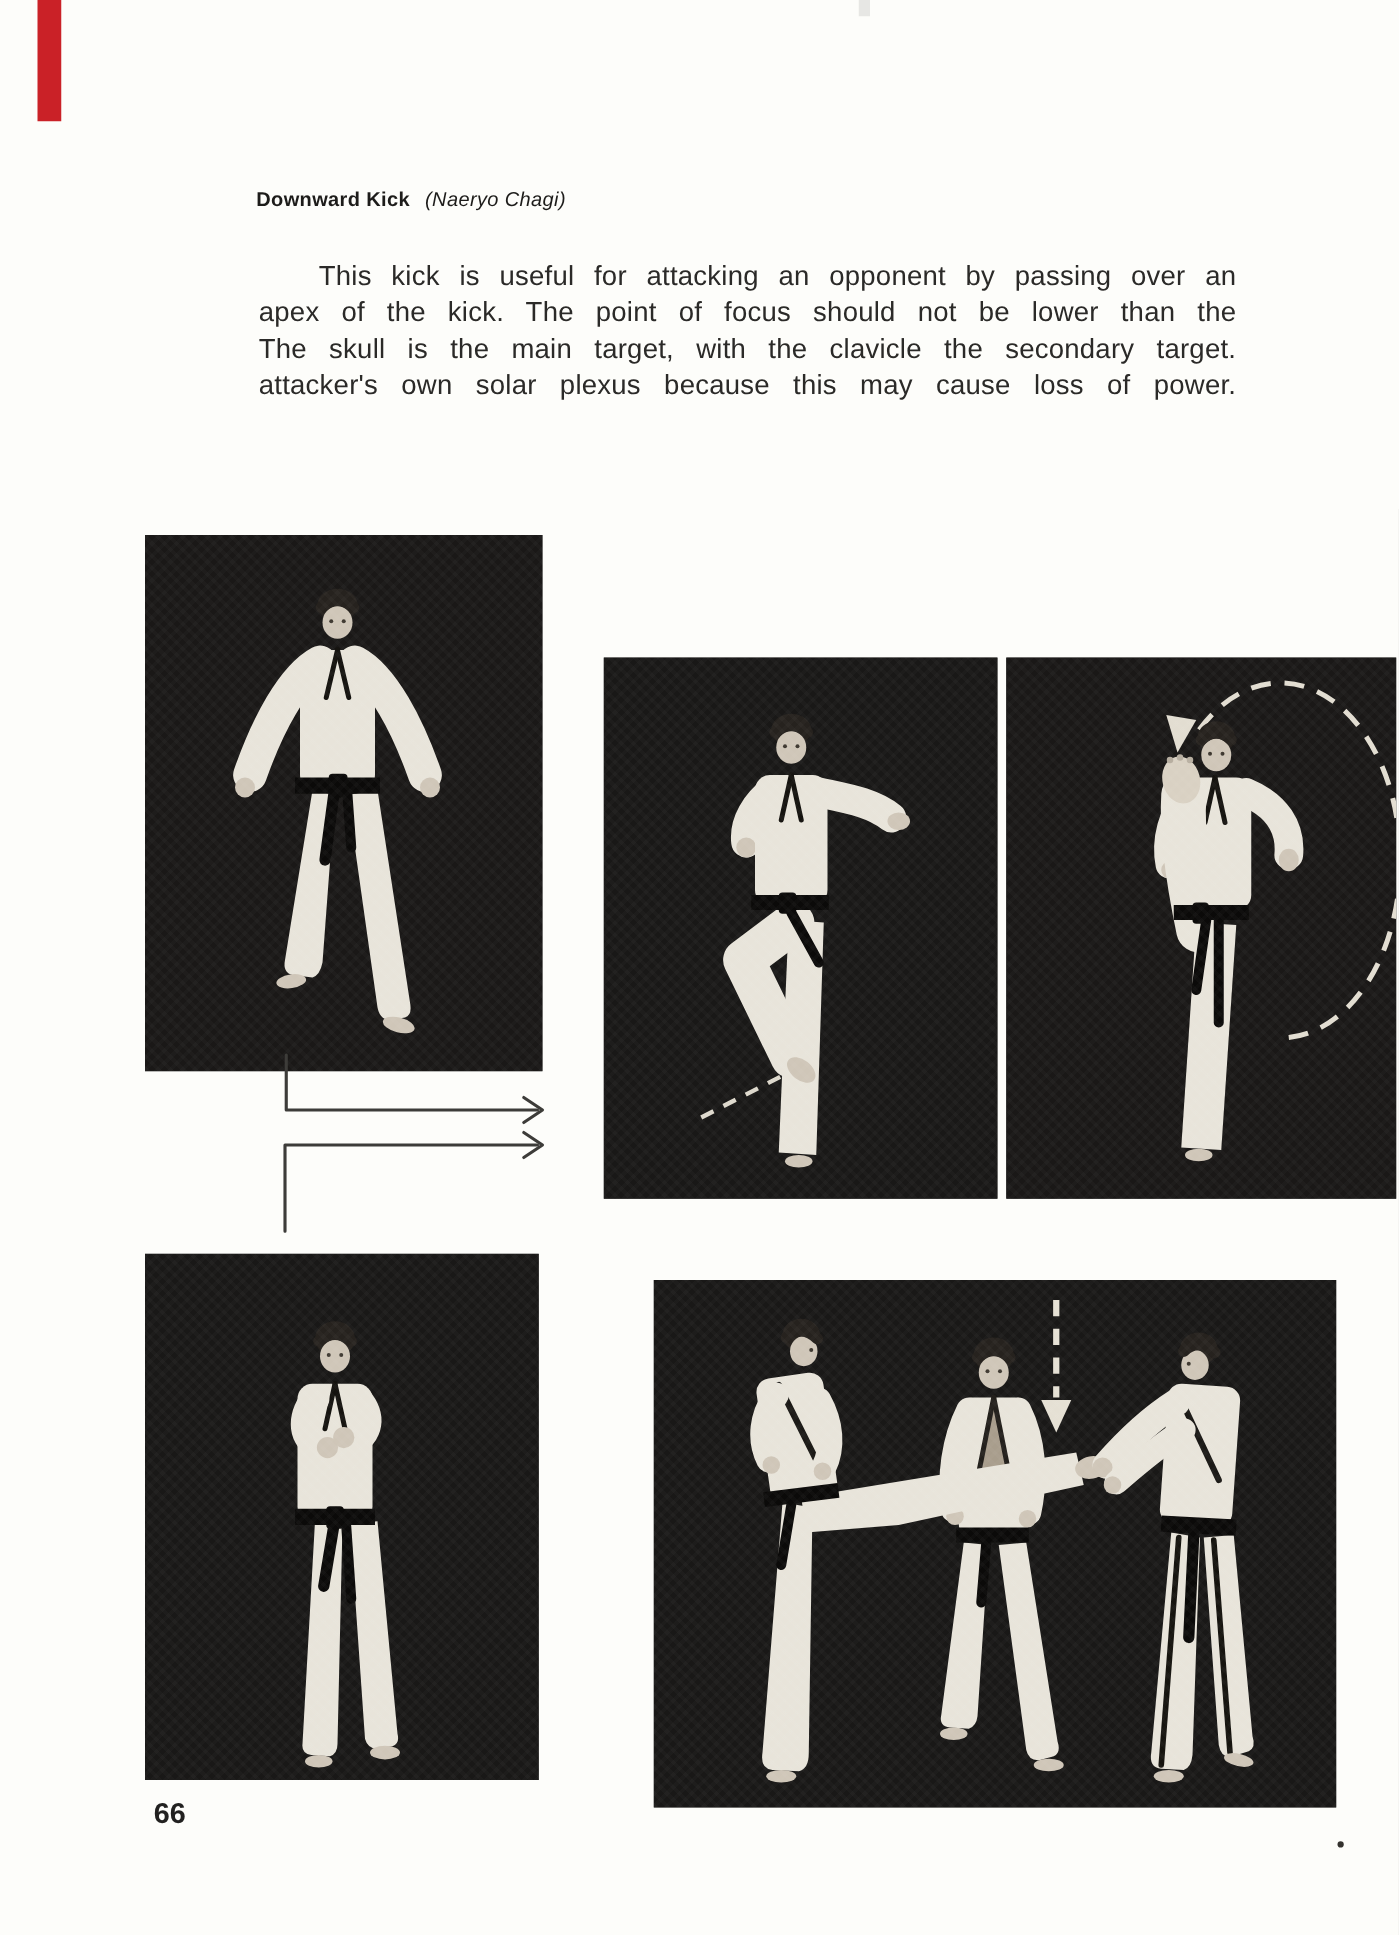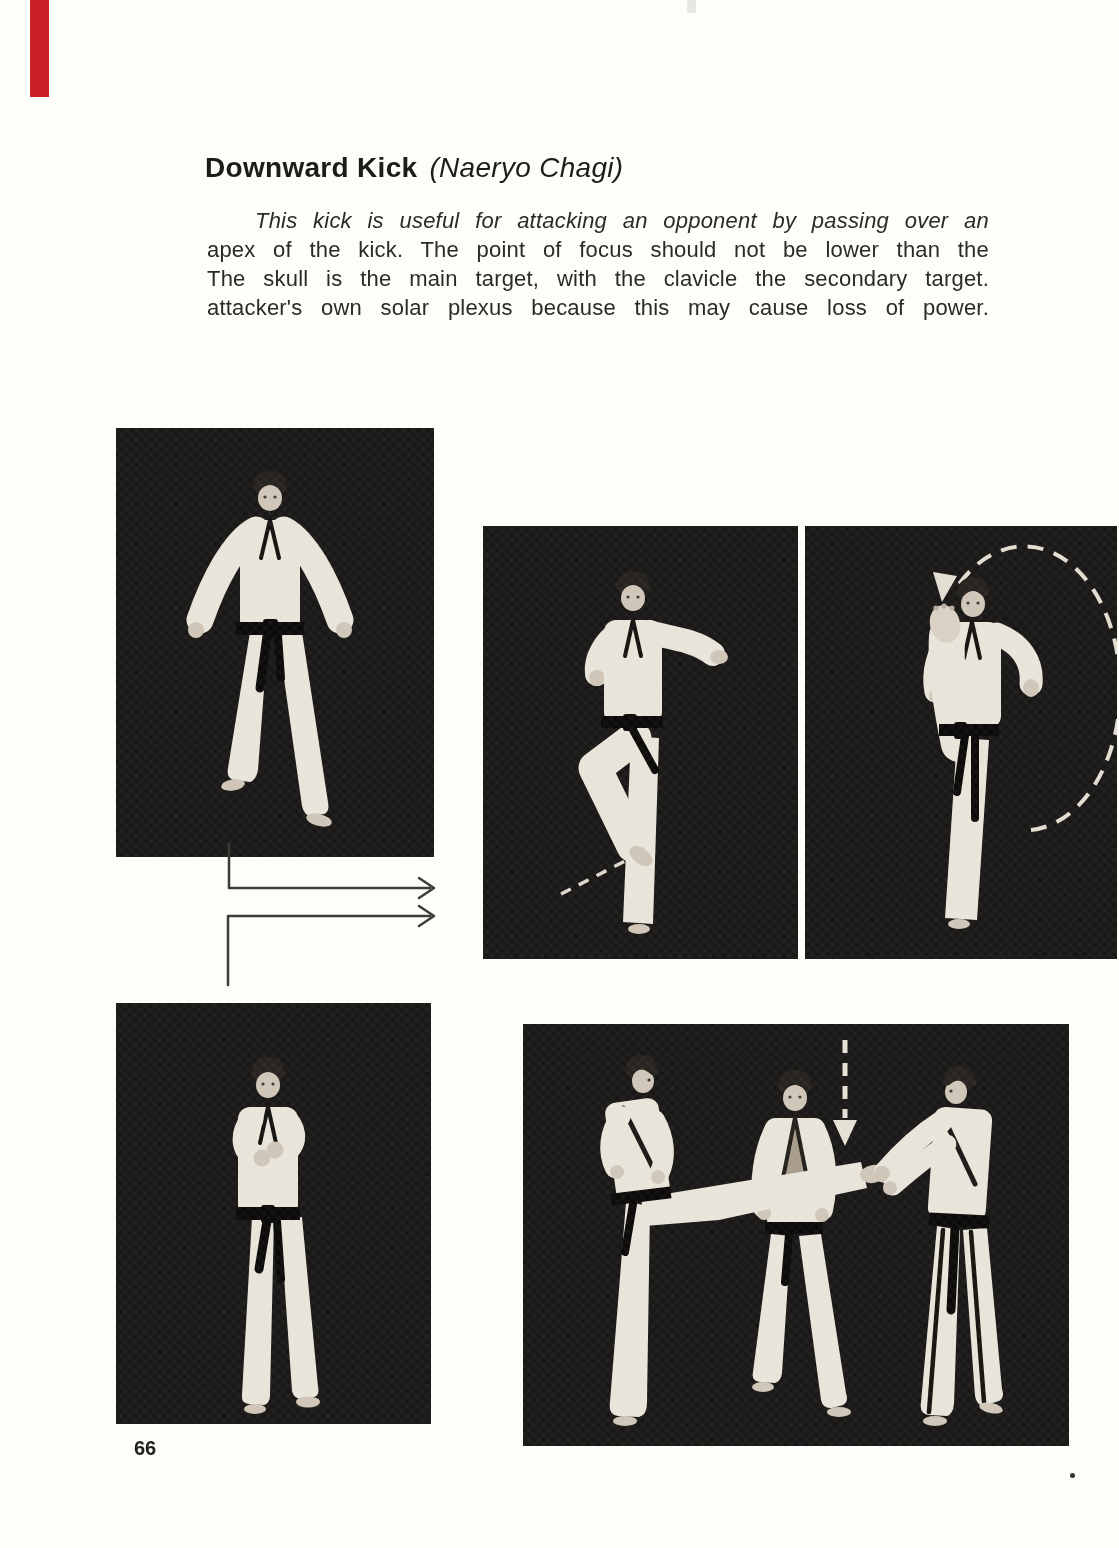--- a/index.html
+++ b/index.html
@@ -9,46 +9,46 @@
     background:#fdfdfa;
     overflow:hidden;
     font-family:"Liberation Sans", sans-serif;
     color:#2b2a28;
   }
   
   .red-mark{position:absolute;left:30px;top:0;width:19px;height:97px;background:#ca2127;}
   .smudge{position:absolute;left:687px;top:0;width:9px;height:13px;background:#d8d8d5;opacity:.6;}
   .stray-dot{position:absolute;left:1070px;top:1473px;width:5px;height:5px;border-radius:50%;background:#34322e;}
 
-  .heading{position:absolute;left:205px;top:152px;font-size:28px;letter-spacing:.3px;white-space:nowrap;}
+  .heading{position:absolute;left:205px;top:152px;font-size:16px;letter-spacing:.3px;white-space:nowrap;}
   .heading .t-main{font-weight:bold;color:#1d1c1a;}
   .heading .t-native{font-style:italic;font-weight:normal;margin-left:12px;color:#1d1c1a;}
 
   .bodytext{position:absolute;left:207px;top:206px;width:782px;font-size:22px;line-height:29px;color:#2b2a28;letter-spacing:.2px;}
   .bline{height:29px;overflow:hidden;text-align:justify;text-align-last:justify;}
-  .bline.first{padding-left:48px;font-style:italic;}
+  .bline.first{padding-left:48px;}
   .bline.open-end{text-align-last:left;}
 
   .photo{position:absolute;background:#1a1817;}
   .photo svg{display:block;position:absolute;inset:0;}
   .photo::after{
     content:"";position:absolute;inset:0;pointer-events:none;
     background:
       repeating-linear-gradient(45deg, rgba(255,255,255,0.025) 0 3px, rgba(0,0,0,0) 3px 7px),
       repeating-linear-gradient(-45deg, rgba(255,255,255,0.02) 0 3px, rgba(0,0,0,0) 3px 7px);
   }
   #photo-1{left:76px;top:412px;width:318px;height:429px;}
   #photo-2{left:443px;top:510px;width:315px;height:433px;}
   #photo-3{left:765px;top:510px;width:312px;height:433px;}
   #photo-4{left:76px;top:987px;width:315px;height:421px;}
   #photo-5{left:483px;top:1008px;width:546px;height:422px;}
 
   .connectors{position:absolute;left:0;top:0;pointer-events:none;}
 
-  .pageno{position:absolute;left:134px;top:1437px;font-size:20px;font-weight:bold;color:#222120;}
+  .pageno{position:absolute;left:123px;top:1437px;font-size:23px;font-weight:bold;color:#222120;}
 </style>
 </head>
 <body>
 
 <div class="page">
 
   <div class="red-mark"></div>
   <div class="smudge"></div>
 
   <div class="heading">

